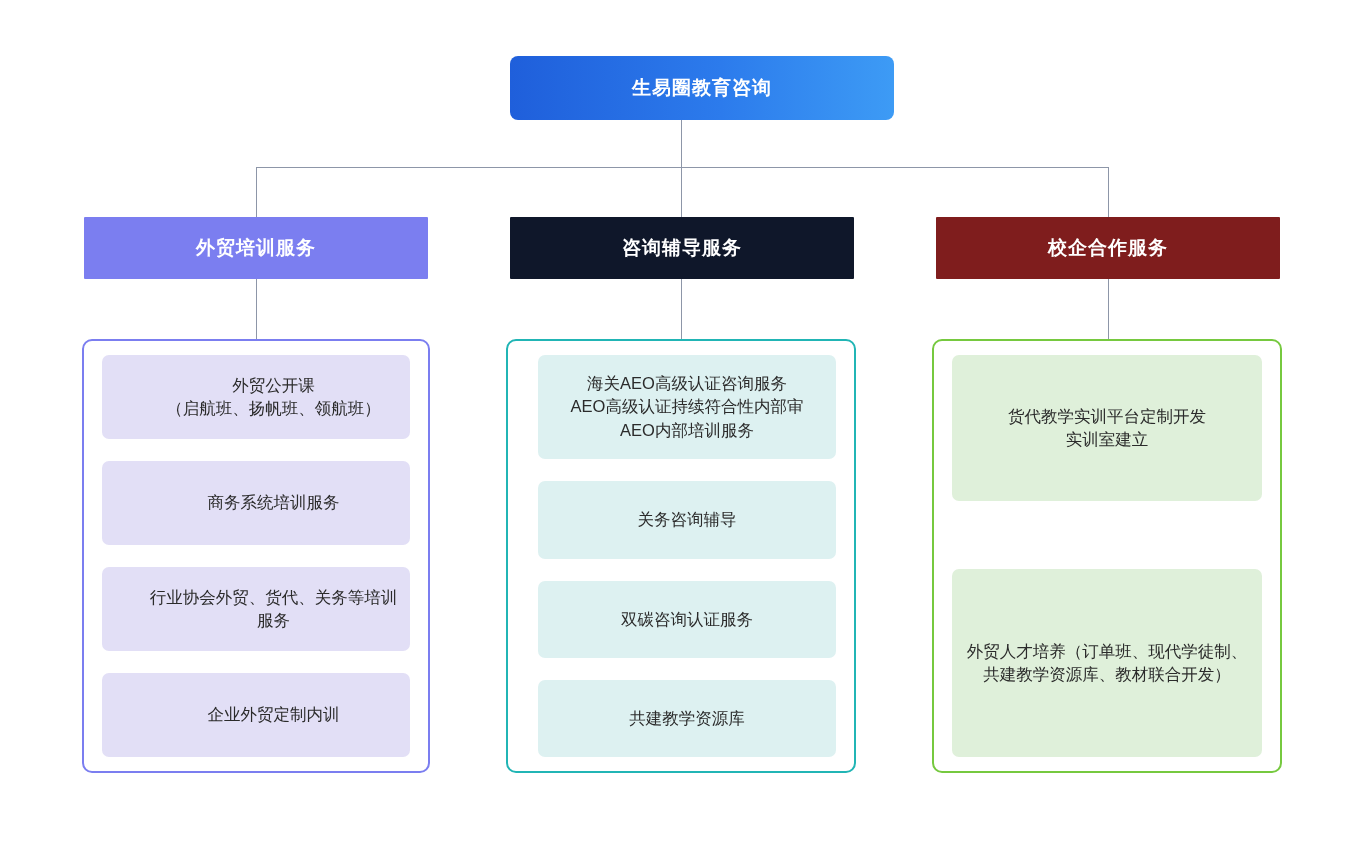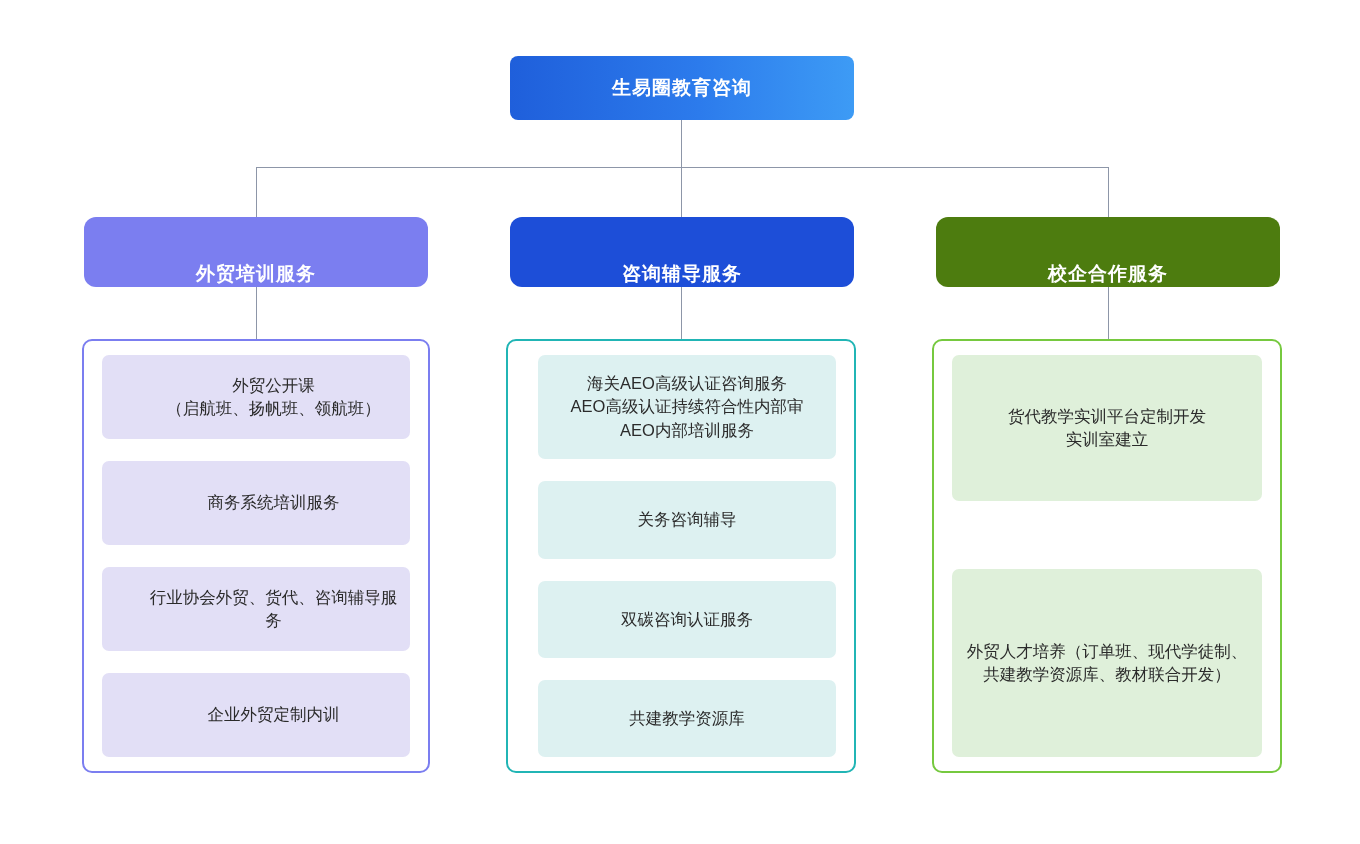--- a/index.html
+++ b/index.html
@@ -18,21 +18,21 @@
     position: relative;
     width: 1360px;
     height: 844px;
   }
 
   
   .root-node {
     position: absolute;
     left: 510px;
     top: 56px;
-    width: 344px;
+    width: 384px;
     height: 64px;
     border-radius: 8px;
     background: linear-gradient(90deg, #1f5fdb 0%, #2c7bec 55%, #3d9bf5 100%);
     display: flex;
     align-items: center;
     justify-content: center;
     box-sizing: border-box;
   }
   .root-node .node-label {
     color: #ffffff;
@@ -45,24 +45,24 @@
   .conn {
     position: absolute;
     background: #8d96a8;
   }
   .conn.v { width: 1px; }
   .conn.h { height: 1px; }
 
   
   .col-header {
     position: absolute;
-    height: 70px;
-    border-radius: 12px;
+    height: 62px;
+    border-radius: 1px;
     display: flex;
-    align-items: flex-end;
+    align-items: center;
     justify-content: center;
     box-sizing: border-box;
   }
   .col-header .node-label {
     color: #ffffff;
     font-size: 19px;
     font-weight: bold;
     letter-spacing: 1px;
   }
 
@@ -93,26 +93,26 @@
     line-height: 1.42;
     white-space: pre-line;
   }
 
   
   #col-0-header { left: 84px;  top: 217px; width: 344px; background: #7b7ef0; }
   #col-0-box    { left: 82px;  top: 339px; width: 348px; height: 434px; border-color: #7b7ef0; }
   #col-0-box .leaf { background: #e2dff6; }
 
   
-  #col-1-header { left: 510px; top: 217px; width: 344px; background: #1d4ed8; }
+  #col-1-header { left: 510px; top: 217px; width: 344px; background: #0f172a; }
   #col-1-box    { left: 506px; top: 339px; width: 350px; height: 434px; border-color: #21b5b5; }
   #col-1-box .leaf { background: #ddf1f1; margin-left: 12px; }
 
   
-  #col-2-header { left: 936px; top: 217px; width: 344px; background: #4d7c0f; }
+  #col-2-header { left: 936px; top: 217px; width: 344px; background: #7f1d1d; }
   #col-2-box    { left: 932px; top: 339px; width: 350px; height: 434px; border-color: #76c93f; }
   #col-2-box .leaf { background: #dff0da; }
 
   
   #col-0-box .leaf { flex: 1 1 0; padding-left: 45px; }
   #col-1-box .leaf:nth-child(1) { flex: 1.30 1 0; }
   #col-1-box .leaf:nth-child(2) { flex: 0.90 1 0; }
   #col-1-box .leaf:nth-child(3) { flex: 0.90 1 0; text-align: right; }
   #col-1-box .leaf:nth-child(4) { flex: 0.90 1 0; }
   #col-2-box .leaf:nth-child(1) { flex: 0.93 1 0; }
@@ -139,21 +139,21 @@
   <div class="conn v" style="left:681px; top:279px; height:60px;"></div>
   <div class="conn v" style="left:1108px; top:279px; height:60px;"></div>
 
   <div class="col-header" id="col-0-header">
     <span class="node-label">外贸培训服务</span>
   </div>
   <div class="col-box" id="col-0-box">
     <div class="leaf">外贸公开课
 （启航班、扬帆班、领航班）</div>
     <div class="leaf">商务系统培训服务</div>
-    <div class="leaf">行业协会外贸、货代、咨询辅导服务</div>
+    <div class="leaf">行业协会外贸、货代、关务等培训服务</div>
     <div class="leaf">企业外贸定制内训</div>
   </div>
 
   <div class="col-header" id="col-1-header">
     <span class="node-label">咨询辅导服务</span>
   </div>
   <div class="col-box" id="col-1-box">
     <div class="leaf">海关AEO高级认证咨询服务
 AEO高级认证持续符合性内部审
 AEO内部培训服务</div>

